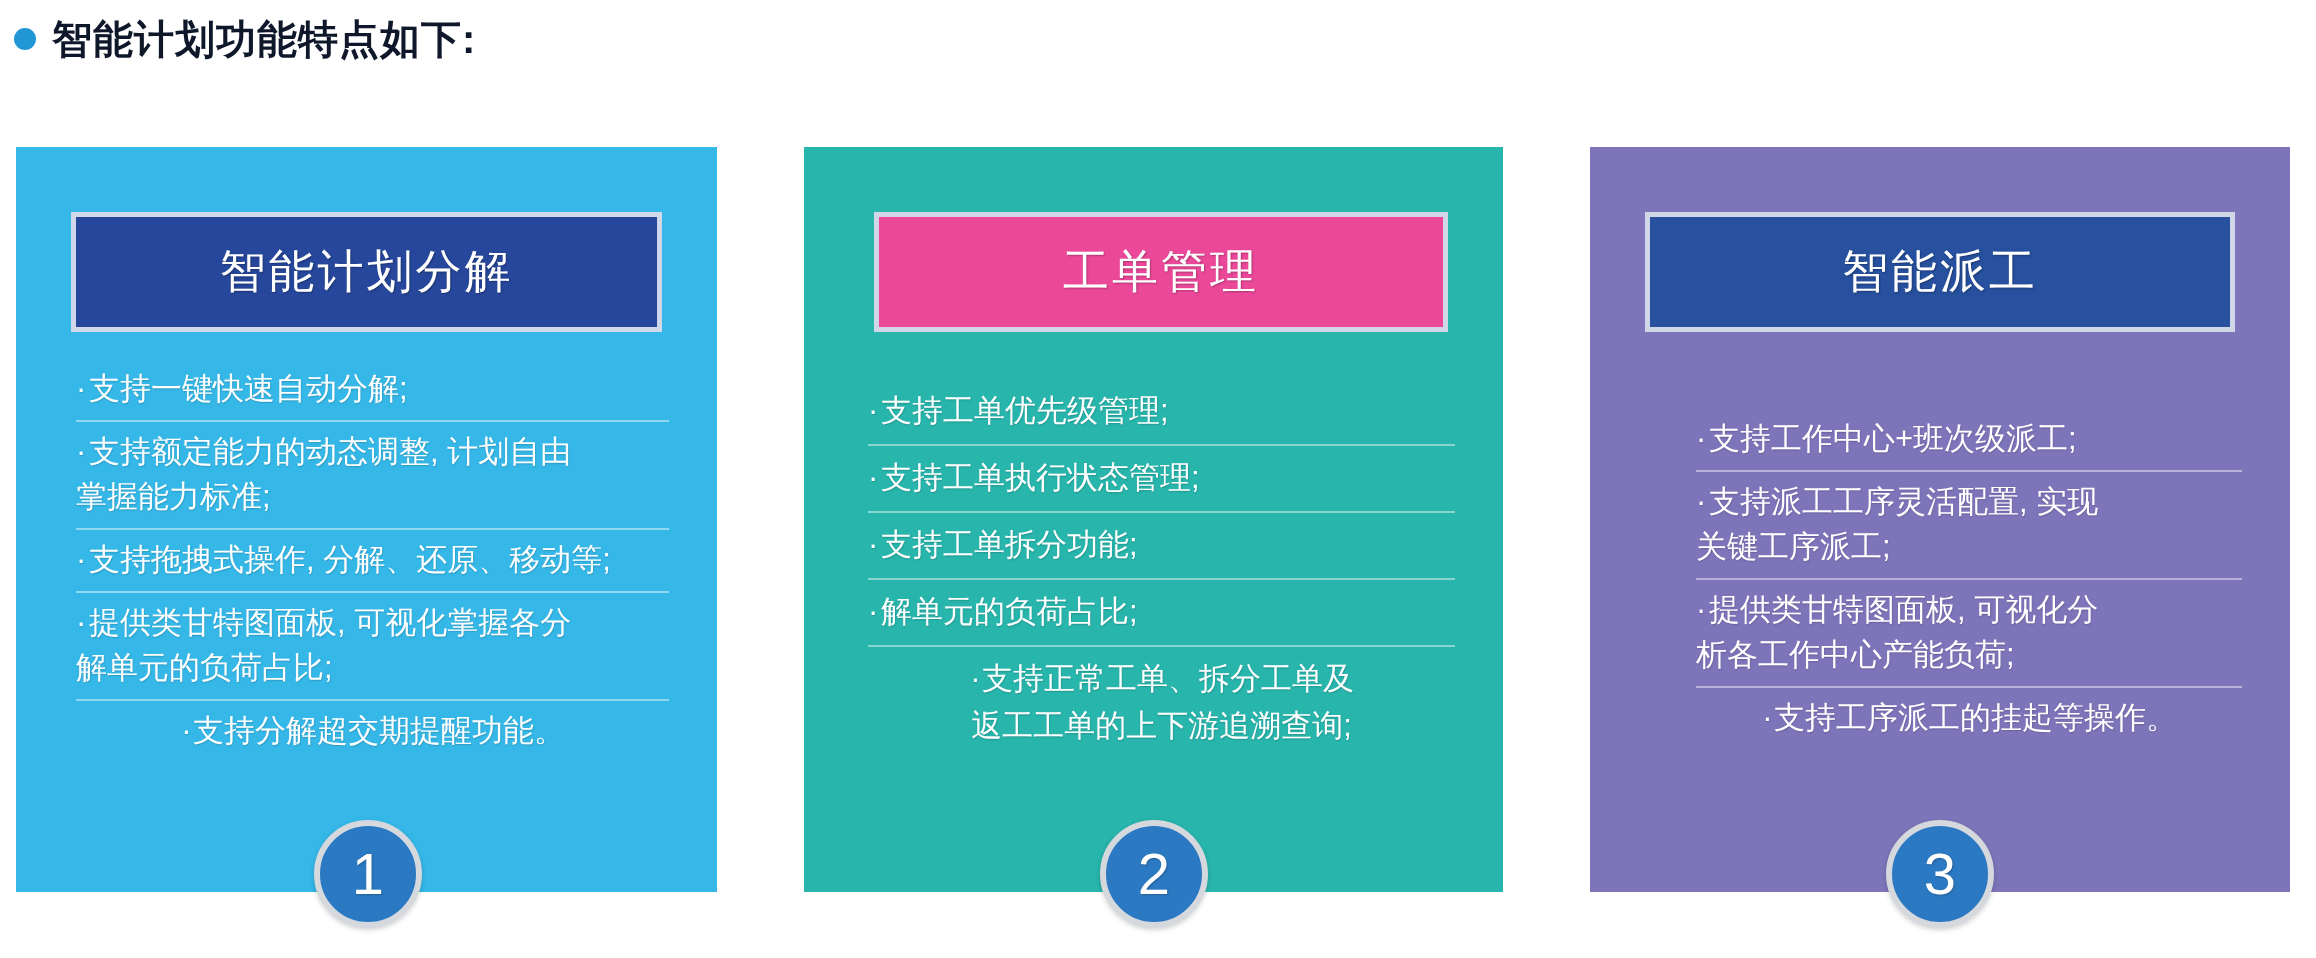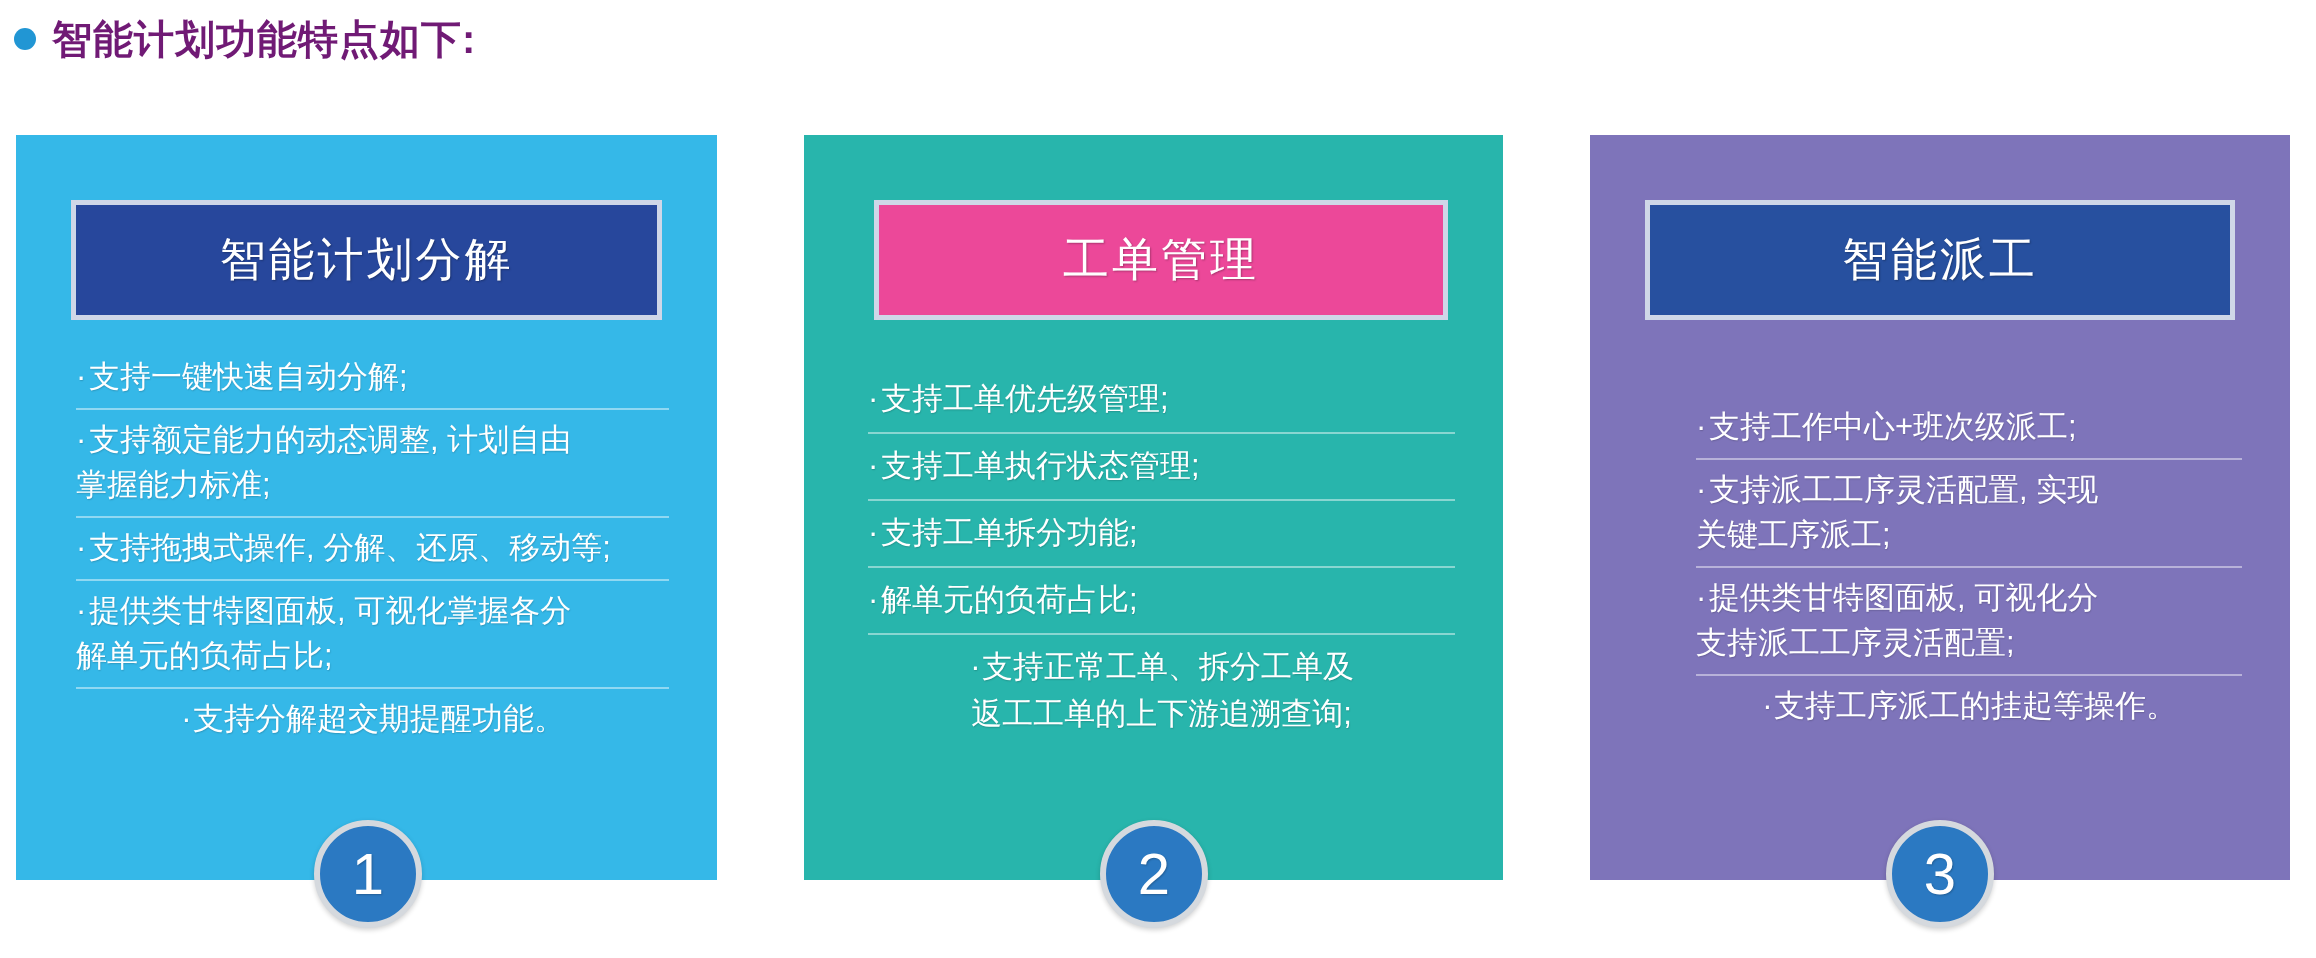--- a/index.html
+++ b/index.html
@@ -28,30 +28,30 @@
   .heading-dot {
     width: 22px;
     height: 22px;
     border-radius: 50%;
     background: #2196d4;
     flex: 0 0 auto;
   }
   .heading-text {
     font-size: 40px;
     font-weight: bold;
-    color: #701a75;
+    color: #0f172a;
     letter-spacing: 1px;
     white-space: nowrap;
   }
 
   
   .cards-row {
     position: absolute;
     left: 0;
-    top: 135px;
+    top: 147px;
     width: 2260px;
     height: 745px;
   }
 
   .card {
     position: absolute;
     top: 0;
     height: 745px;
     box-sizing: border-box;
     padding: 0;
@@ -185,21 +185,21 @@
 
   <div class="card c3">
     <div class="card-header">
       <span class="card-header-text">智能派工</span>
     </div>
     <ul class="card-list">
       <li><span class="li-dot">·</span><span>支持工作中心+班次级派工;</span></li>
       <li><span class="li-dot">·</span><span>支持派工工序灵活配置, 实现
  关键工序派工;</span></li>
       <li><span class="li-dot">·</span><span>提供类甘特图面板, 可视化分
- 支持派工工序灵活配置;</span></li>
+ 析各工作中心产能负荷;</span></li>
       <li><span class="li-dot">·</span><span>支持工序派工的挂起等操作。</span></li>
     </ul>
   </div>
 
 </div>
 
 <div class="badge b1">
   <span class="badge-text">1</span>
 </div>
 <div class="badge b2">

